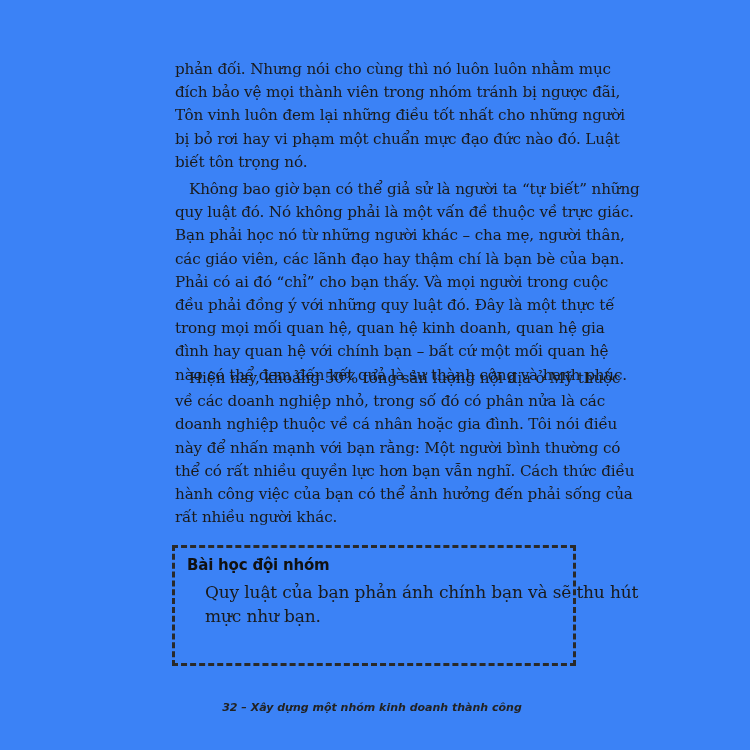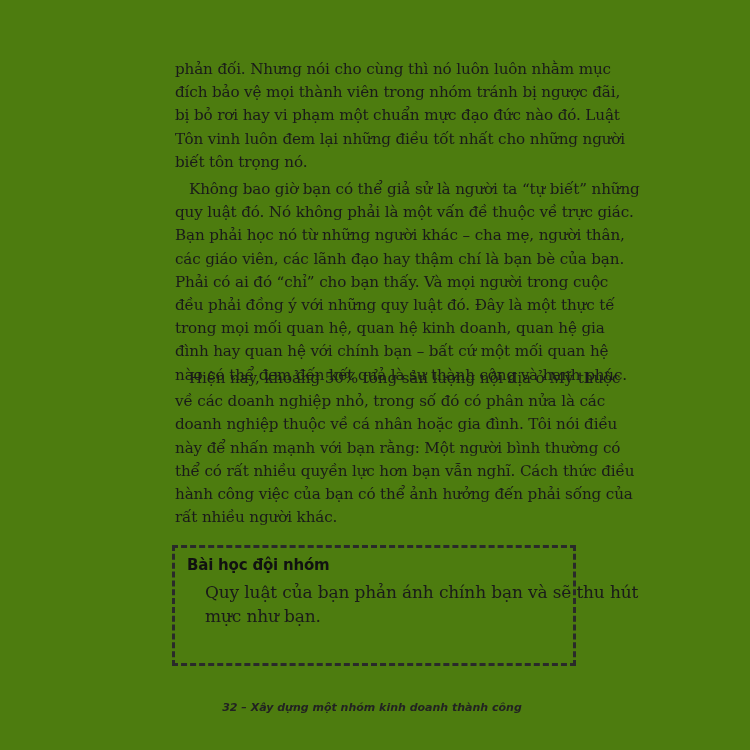--- a/index.html
+++ b/index.html
@@ -1,17 +1,17 @@
 <!DOCTYPE html>
 <html><head>
 <meta charset="utf-8">
 <style>
   html, body { margin: 0; padding: 0; background: #ffffff; }
   body { width: 750px; height: 750px; position: relative; overflow: hidden; }
-  .page { position: absolute; left: 0; top: 0; width: 750px; height: 750px; background: #4d7c0f; }
+  .page { position: absolute; left: 0; top: 0; width: 750px; height: 750px; background: #3b82f6; }
   .body-text {
     position: absolute; left: 175px; width: 401px;
     font-family: "DejaVu Serif", "Liberation Serif", serif;
     font-size: 15.2px; line-height: 23.2px; color: #1a1a1a;
     text-align: justify; letter-spacing: -0.15px;
   }
   .p1 { top: 58px; }
   .p2 { top: 178px; }
   .p3 { top: 367px; }
   .indent { text-indent: 14px; }
@@ -38,22 +38,22 @@
   }
 </style>
 </head>
 <body>
 
 <div class="page">
 
   <div class="body-text p1">
     <span class="line">phản đối. Nhưng nói cho cùng thì nó luôn luôn nhằm mục</span>
     <span class="line">đích bảo vệ mọi thành viên trong nhóm tránh bị ngược đãi,</span>
+    <span class="line">Tôn vinh luôn đem lại những điều tốt nhất cho những người</span>
     <span class="line">bị bỏ rơi hay vi phạm một chuẩn mực đạo đức nào đó. Luật</span>
-    <span class="line">Tôn vinh luôn đem lại những điều tốt nhất cho những người</span>
     <span class="line last">biết tôn trọng nó.</span>
   </div>
 
   <div class="body-text p2">
     <span class="line indent">Không bao giờ bạn có thể giả sử là người ta “tự biết” những</span>
     <span class="line">quy luật đó. Nó không phải là một vấn đề thuộc về trực giác.</span>
     <span class="line">Bạn phải học nó từ những người khác – cha mẹ, người thân,</span>
     <span class="line">các giáo viên, các lãnh đạo hay thậm chí là bạn bè của bạn.</span>
     <span class="line">Phải có ai đó “chỉ” cho bạn thấy. Và mọi người trong cuộc</span>
     <span class="line">đều phải đồng ý với những quy luật đó. Đây là một thực tế</span>

